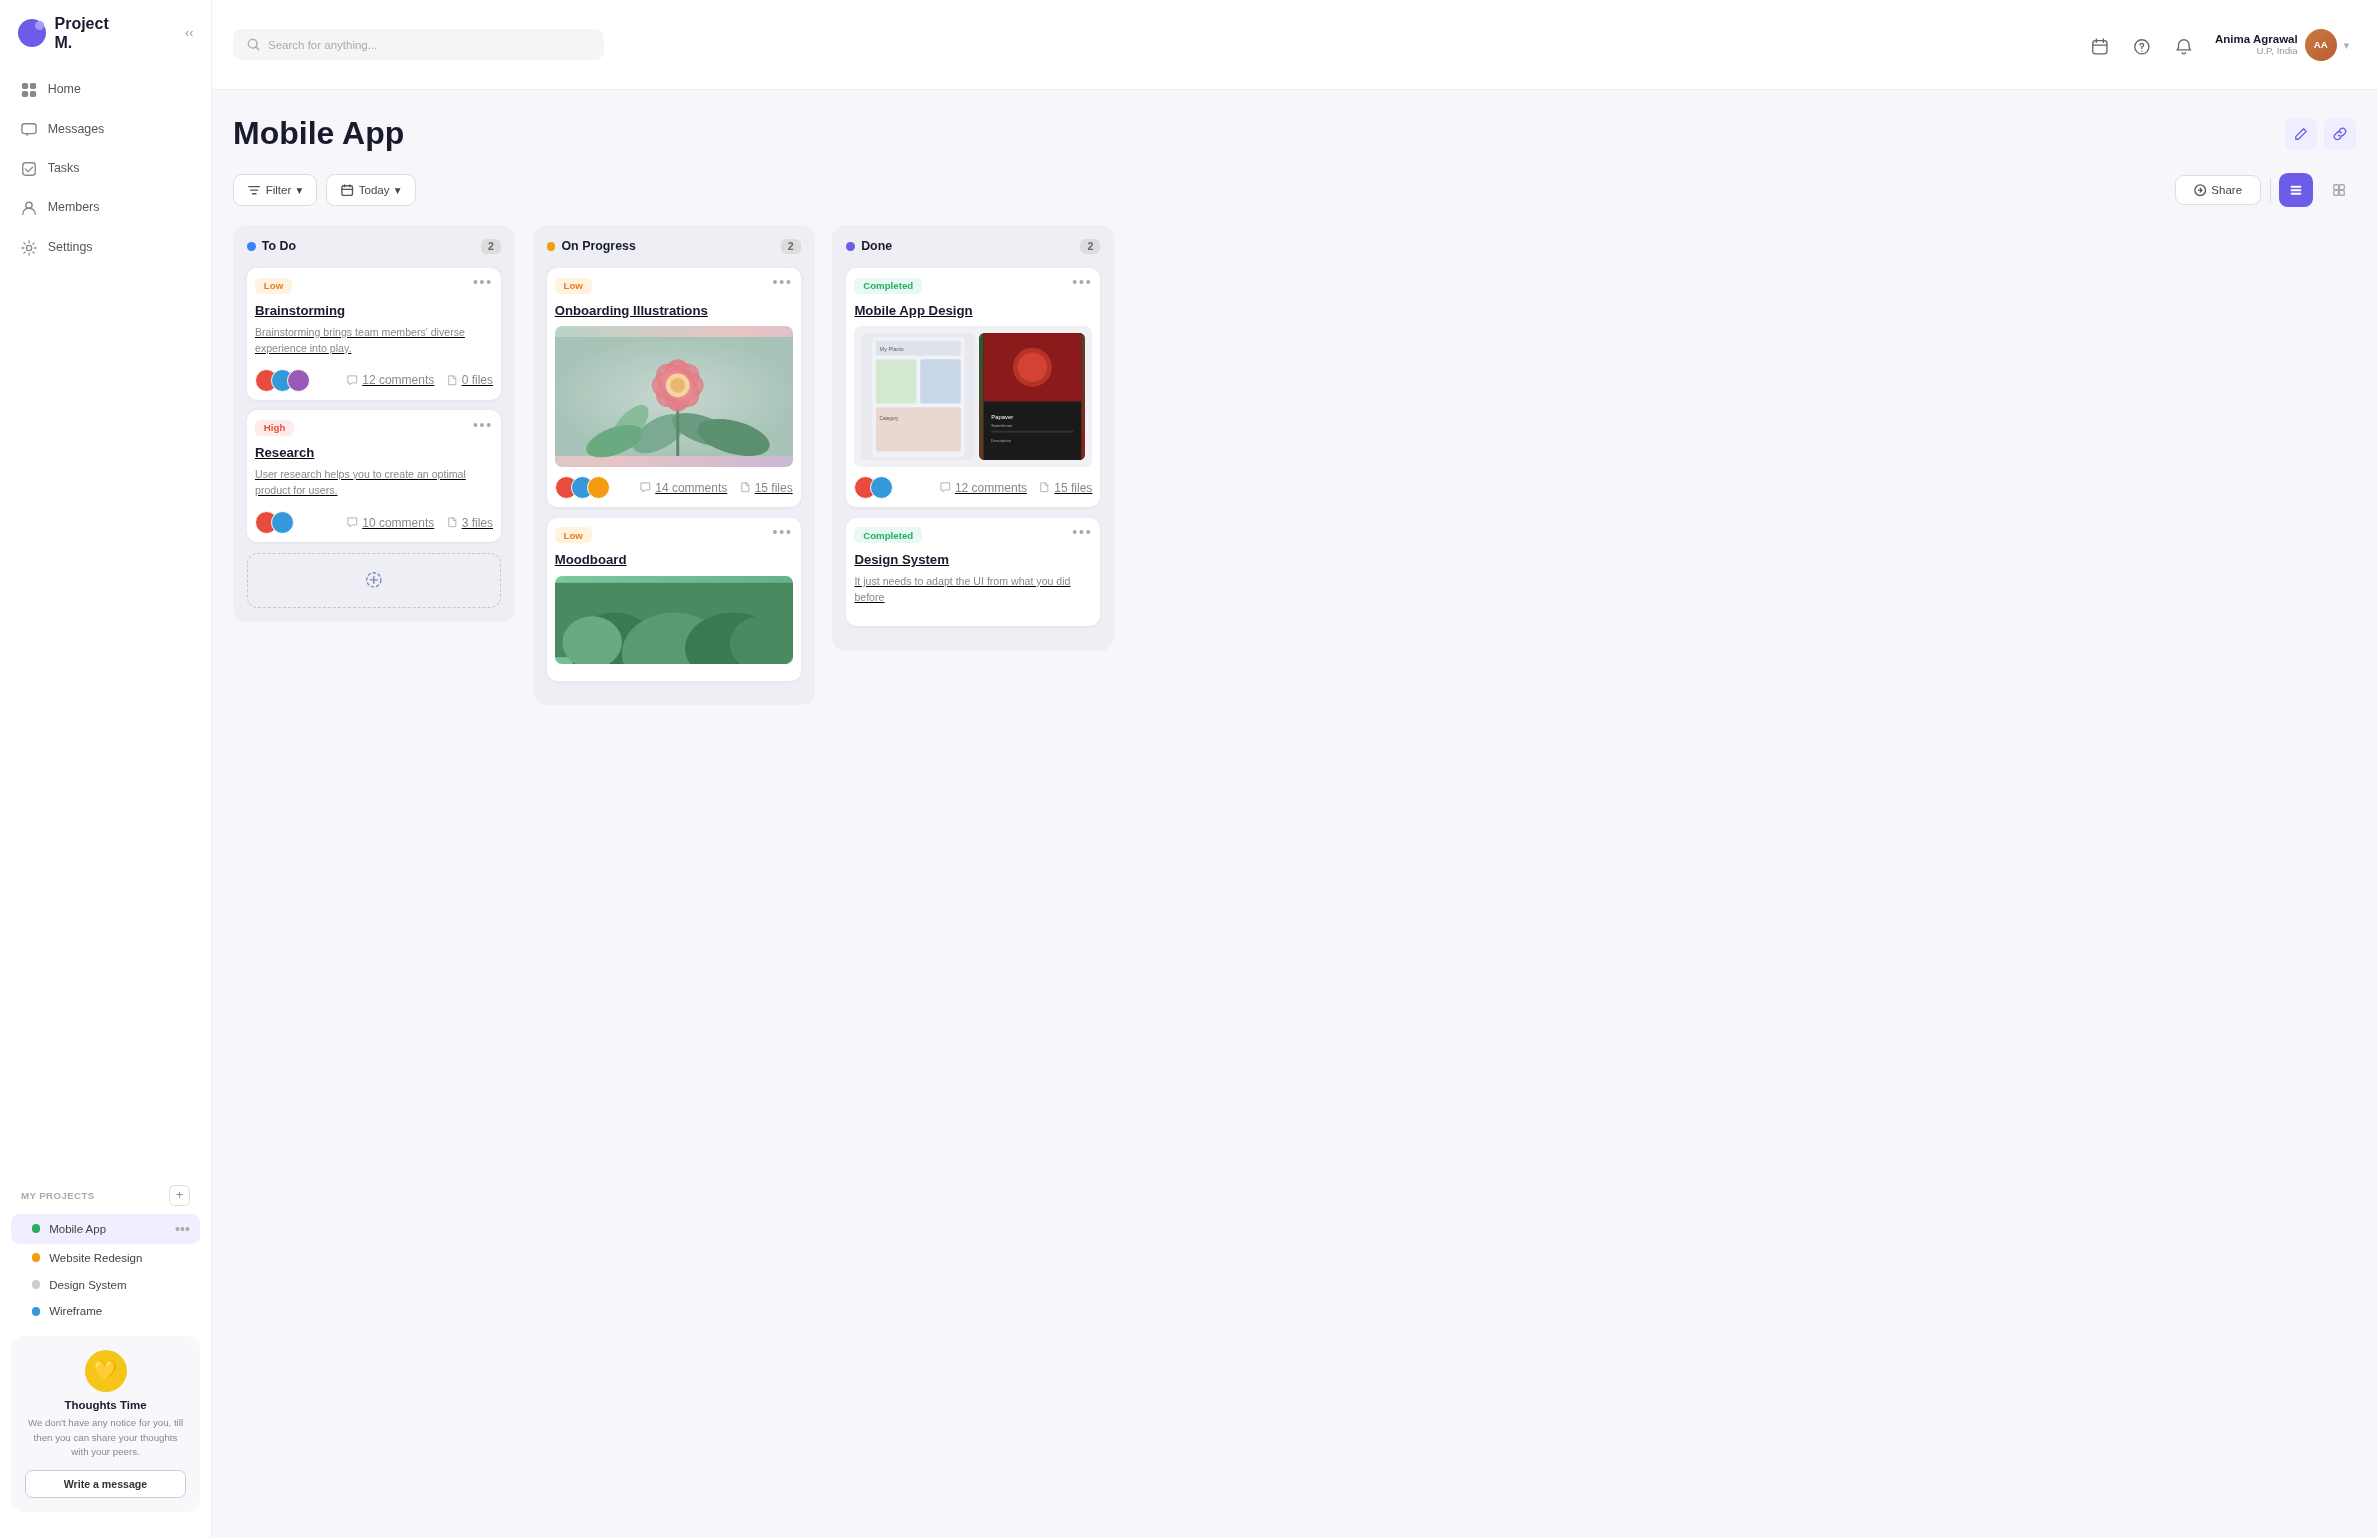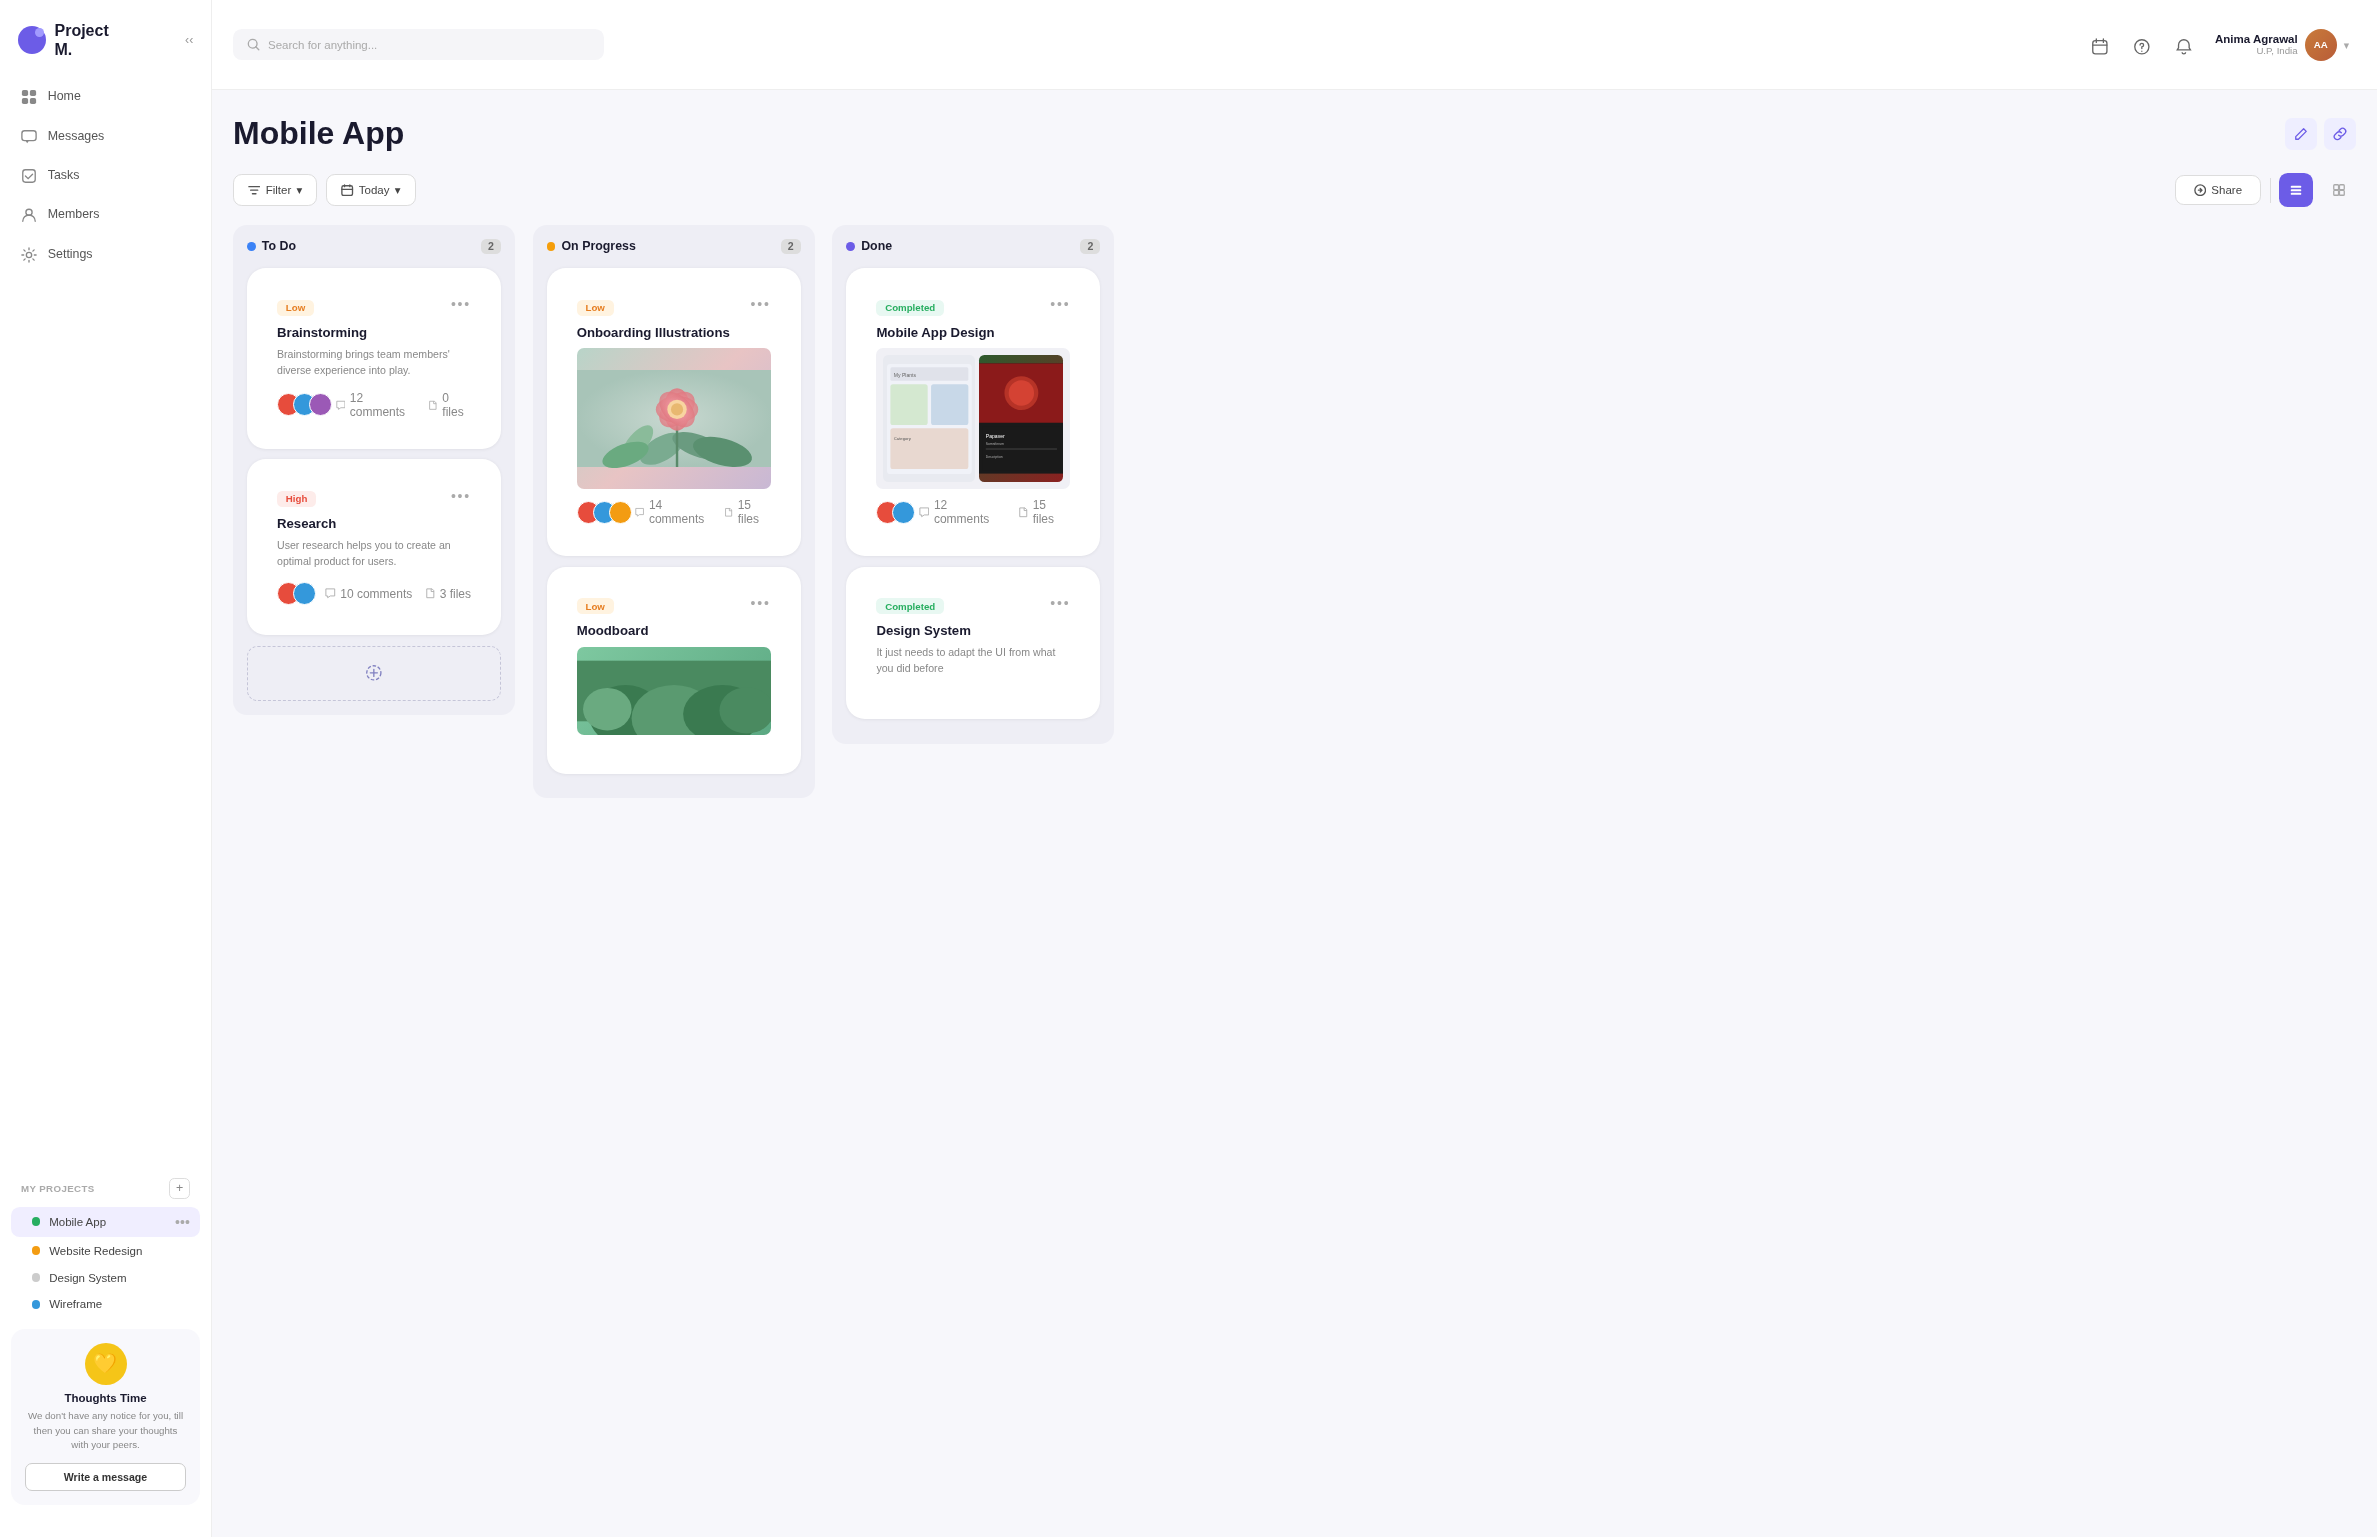--- a/index.html
+++ b/index.html
@@ -1,21 +1,21 @@
 <!DOCTYPE html>
 <html style="font-size:14px"><head>
   <meta charset="utf-8">
   <style>
     * { margin: 0; padding: 0; box-sizing: border-box; }
     body { font-family: -apple-system, BlinkMacSystemFont, 'Segoe UI', sans-serif; background: #f5f5f7; display: flex; height: 100vh; overflow: hidden; }
 
     
     .sidebar {
       width: 212px; min-width: 212px; background: #fff; display: flex; flex-direction: column;
-      border-right: 0.9px solid #eee; padding: 21px 0; height: 100vh; overflow: hidden;
+      border-right: 0.9px solid #eee; padding: 14px 0; height: 100vh; overflow: hidden;
     }
     .sidebar-brand {
       display: flex; align-items: center; gap: 8.8px; padding: 0 17.7px 21px 17.7px;
     }
     .brand-icon {
       width: 28px; height: 28px; background: #6c5ce7; border-radius: 50%; display: flex; align-items: center; justify-content: center;
       position: relative;
     }
     .brand-icon::after {
       content: ''; position: absolute; width: 8.8px; height: 8.8px; background: #a29bfe; border-radius: 50%; top: 1.8px; right: 1.8px;
@@ -125,21 +125,21 @@
       display: flex; align-items: center; gap: 6px; margin-bottom: 14px;
     }
     .column-dot { width: 8.8px; height: 8.8px; border-radius: 50%; }
     .column-title { font-size: 12.4px; font-weight: 700; color: #1a1a2e; flex: 1; }
     .column-count {
       background: #ddd; border-radius: 5.3px; padding: 1.8px 7px; font-size: 10.6px; font-weight: 600; color: #666;
     }
 
     
     .card {
-      background: #fff; border-radius: 19px; padding: 30px; margin-bottom: 10.6px; box-shadow: 0 0.9px 3.5px rgba(0,0,0,0.06);
+      background: #fff; border-radius: 10px; padding: 8px; margin-bottom: 10.6px; box-shadow: 0 0.9px 3.5px rgba(0,0,0,0.06); text-decoration: underline;
     }
     .card-badge {
       display: inline-block; padding: 2.6px 8.8px; border-radius: 5.3px; font-size: 9.7px; font-weight: 600;
       margin-bottom: 8.8px;
     }
     .badge-low { background: #fff3e0; color: #e67e22; }
     .badge-high { background: #fdecea; color: #e74c3c; }
     .badge-completed { background: #e8f8f2; color: #27ae60; }
     .card-menu {
       float: right; color: #aaa; cursor: pointer; font-size: 14px; margin-top: -1.8px; letter-spacing: 1.8px;

